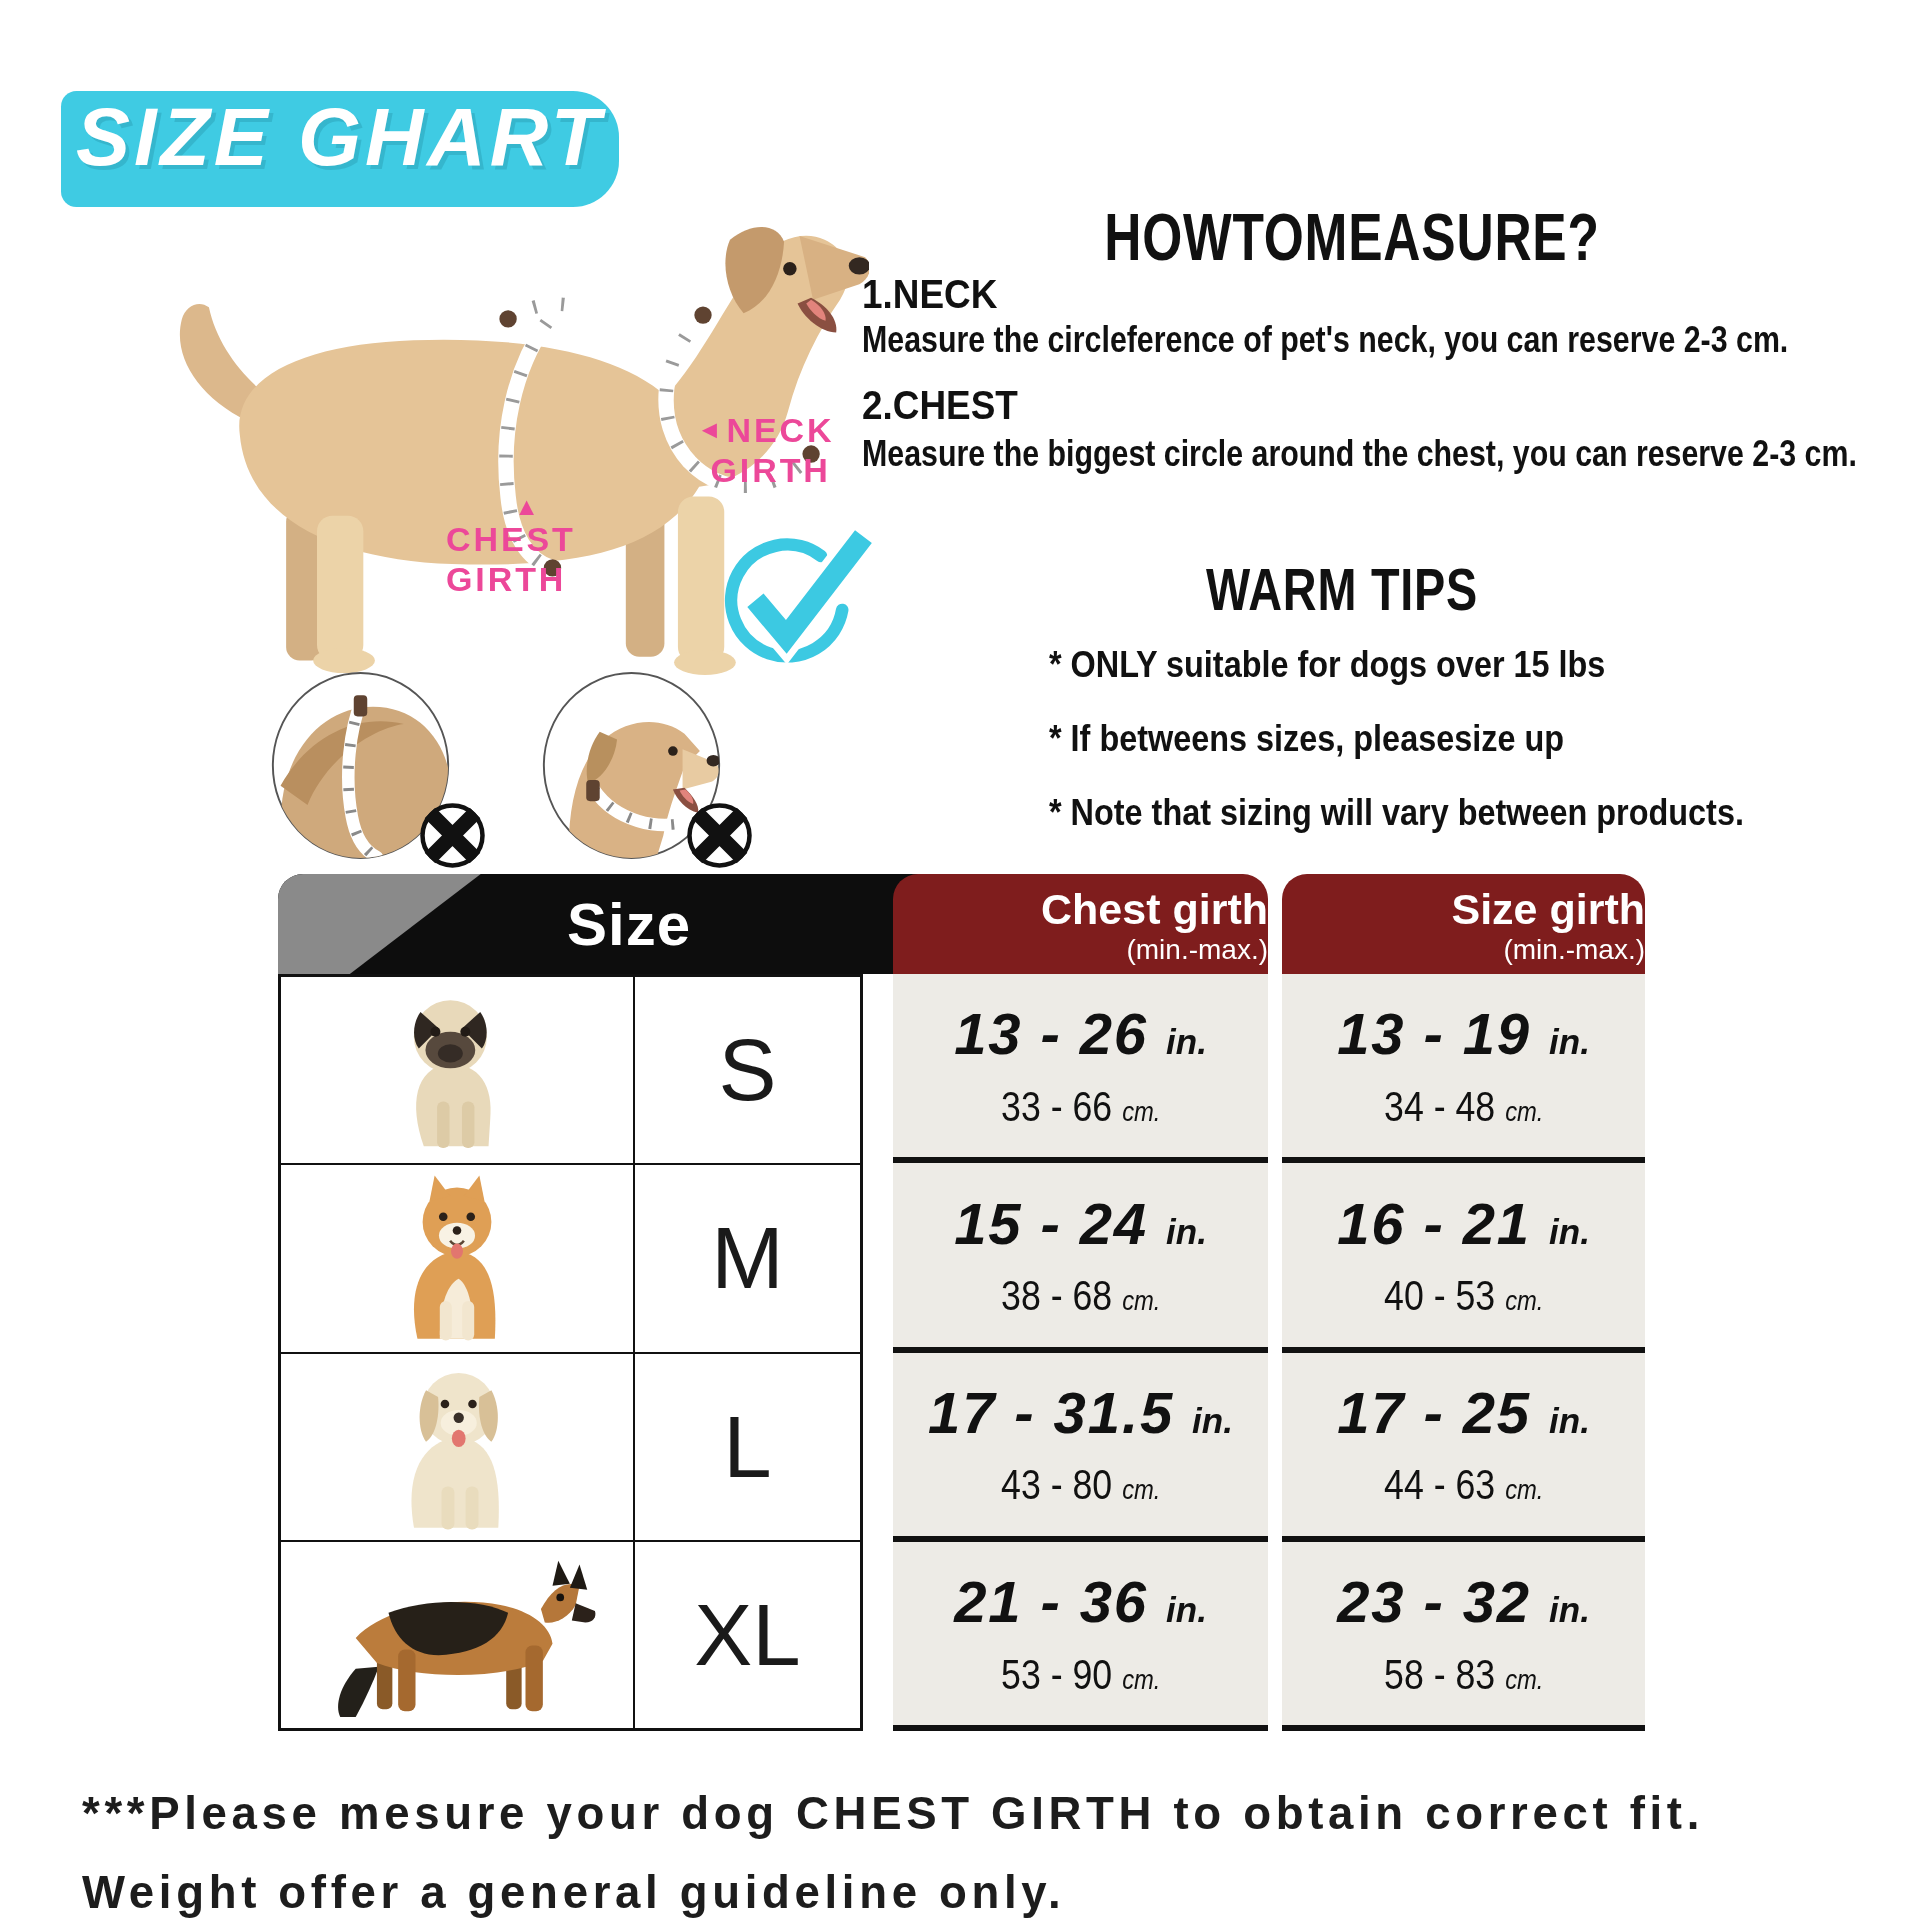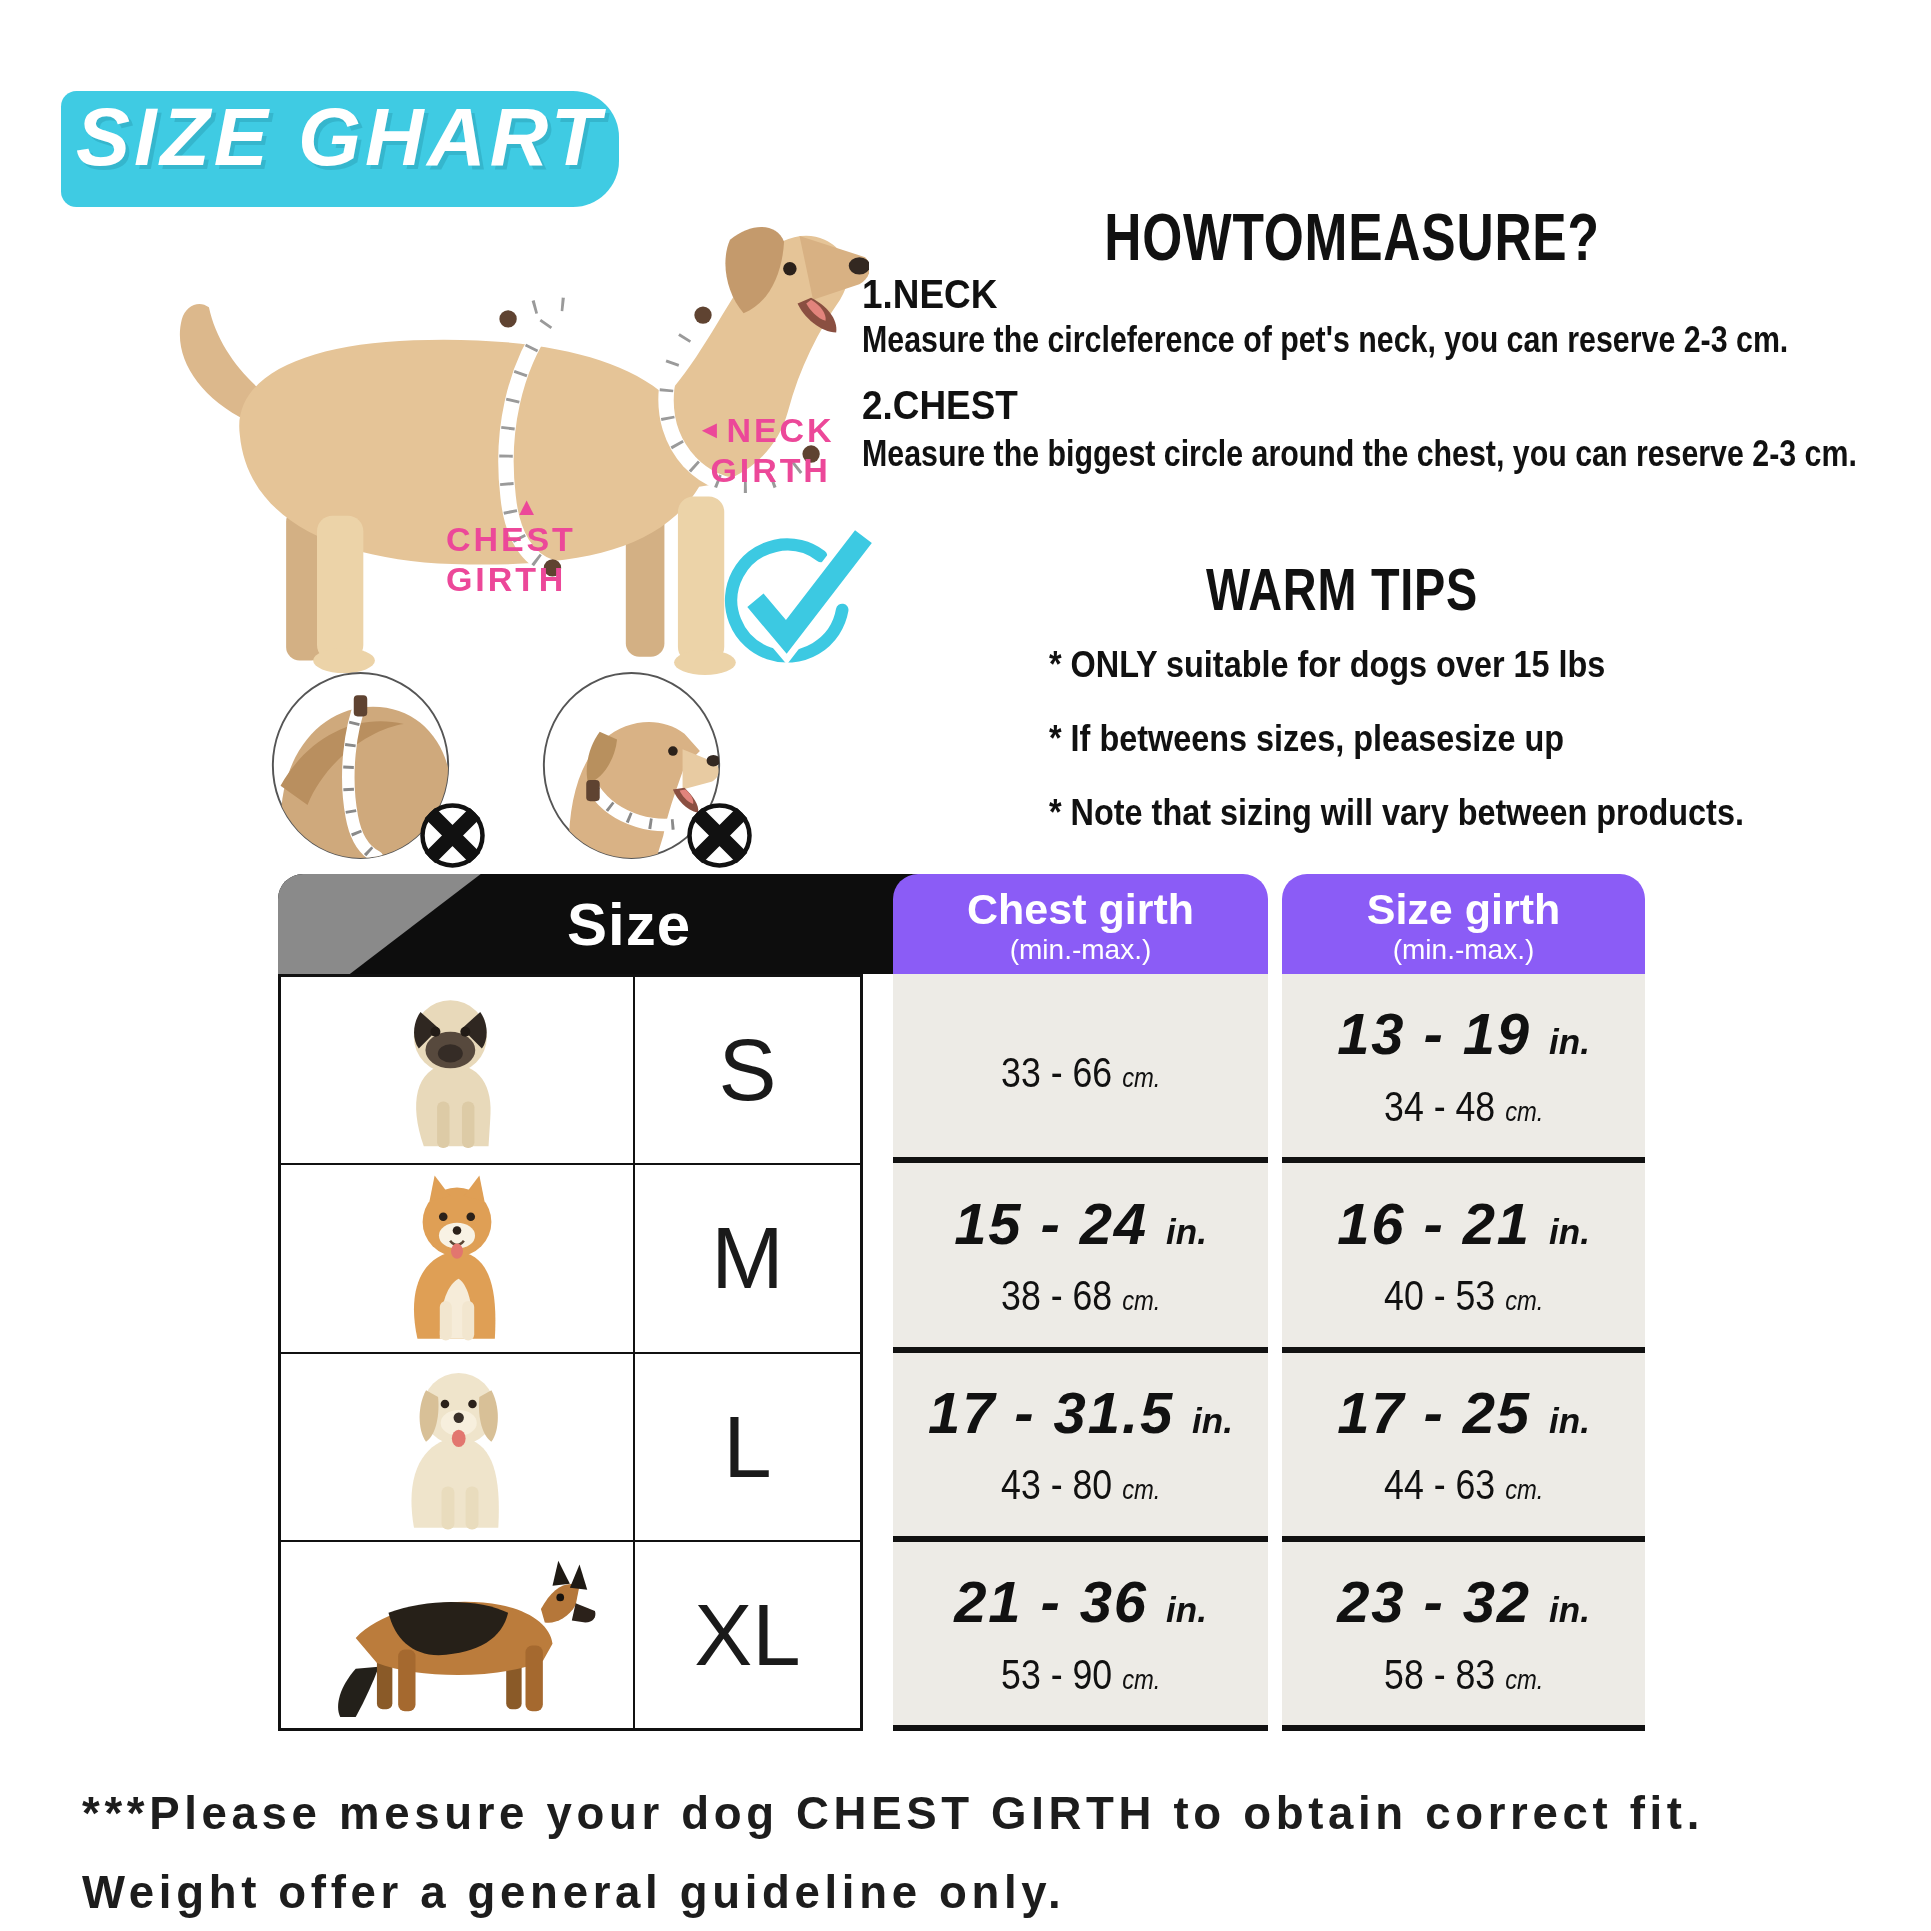--- a/index.html
+++ b/index.html
@@ -43,22 +43,22 @@
   .size-header span{position:relative;color:#fff;font-size:60px;font-weight:700;letter-spacing:1px;}
   .size-body{left:278px;top:974px;width:585px;height:757px;border:3.9px solid #111;box-sizing:border-box;
     display:flex;flex-direction:column;background:#fff;}
   .size-row{flex:1;display:flex;border-top:2.9px solid #111;min-height:0;}
   .size-row:first-child{border-top:none;}
   .dog-cell{width:352px;display:flex;align-items:center;justify-content:center;box-sizing:border-box;}
   .letter-cell{flex:1;border-left:2.9px solid #111;display:flex;align-items:center;justify-content:center;
     font-size:87px;font-weight:400;color:#1a1a1a;box-sizing:border-box;}
 
   
-  .col-header{height:100px;background:#8b5cf6;border-radius:25px 25px 0 0;color:#fff;
-    display:flex;flex-direction:column;align-items:center;justify-content:center;}
+  .col-header{height:100px;background:#7f1d1d;border-radius:25px 25px 0 0;color:#fff;
+    display:flex;flex-direction:column;align-items:flex-end;justify-content:center;}
   .col-header .t{font-size:43px;font-weight:700;line-height:50px;}
   .col-header .s{font-size:28px;font-weight:400;line-height:31px;}
   .chest-col-h{left:893px;top:874px;width:375px;}
   .neck-col-h{left:1282px;top:874px;width:363px;}
   .col-body{top:974px;height:757px;display:flex;flex-direction:column;}
   .chest-col-b{left:893px;width:375px;}
   .neck-col-b{left:1282px;width:363px;}
   .gcell{flex:1;background:#edebe6;border-bottom:6.8px solid #111;box-sizing:border-box;
     display:flex;flex-direction:column;align-items:center;justify-content:center;}
   .gcell .in-line{font-size:58px;font-weight:800;font-style:italic;letter-spacing:1.9px;white-space:nowrap;}
@@ -286,20 +286,21 @@
       <div class="letter-cell">XL</div>
     </div>
   </div>
 
   <div class="abs col-header chest-col-h">
     <div class="t">Chest girth</div>
     <div class="s">(min.-max.)</div>
   </div>
   <div class="abs col-body chest-col-b">
     <div class="gcell">
+      <div class="in-line"><span>13 - 26</span> <span class="unit">in.</span></div>
       <div class="cm-line"><span>33 - 66</span> <span class="unit">cm.</span></div>
     </div>
     <div class="gcell">
       <div class="in-line"><span>15 - 24</span> <span class="unit">in.</span></div>
       <div class="cm-line"><span>38 - 68</span> <span class="unit">cm.</span></div>
     </div>
     <div class="gcell">
       <div class="in-line"><span>17 - 31.5</span> <span class="unit">in.</span></div>
       <div class="cm-line"><span>43 - 80</span> <span class="unit">cm.</span></div>
     </div>

